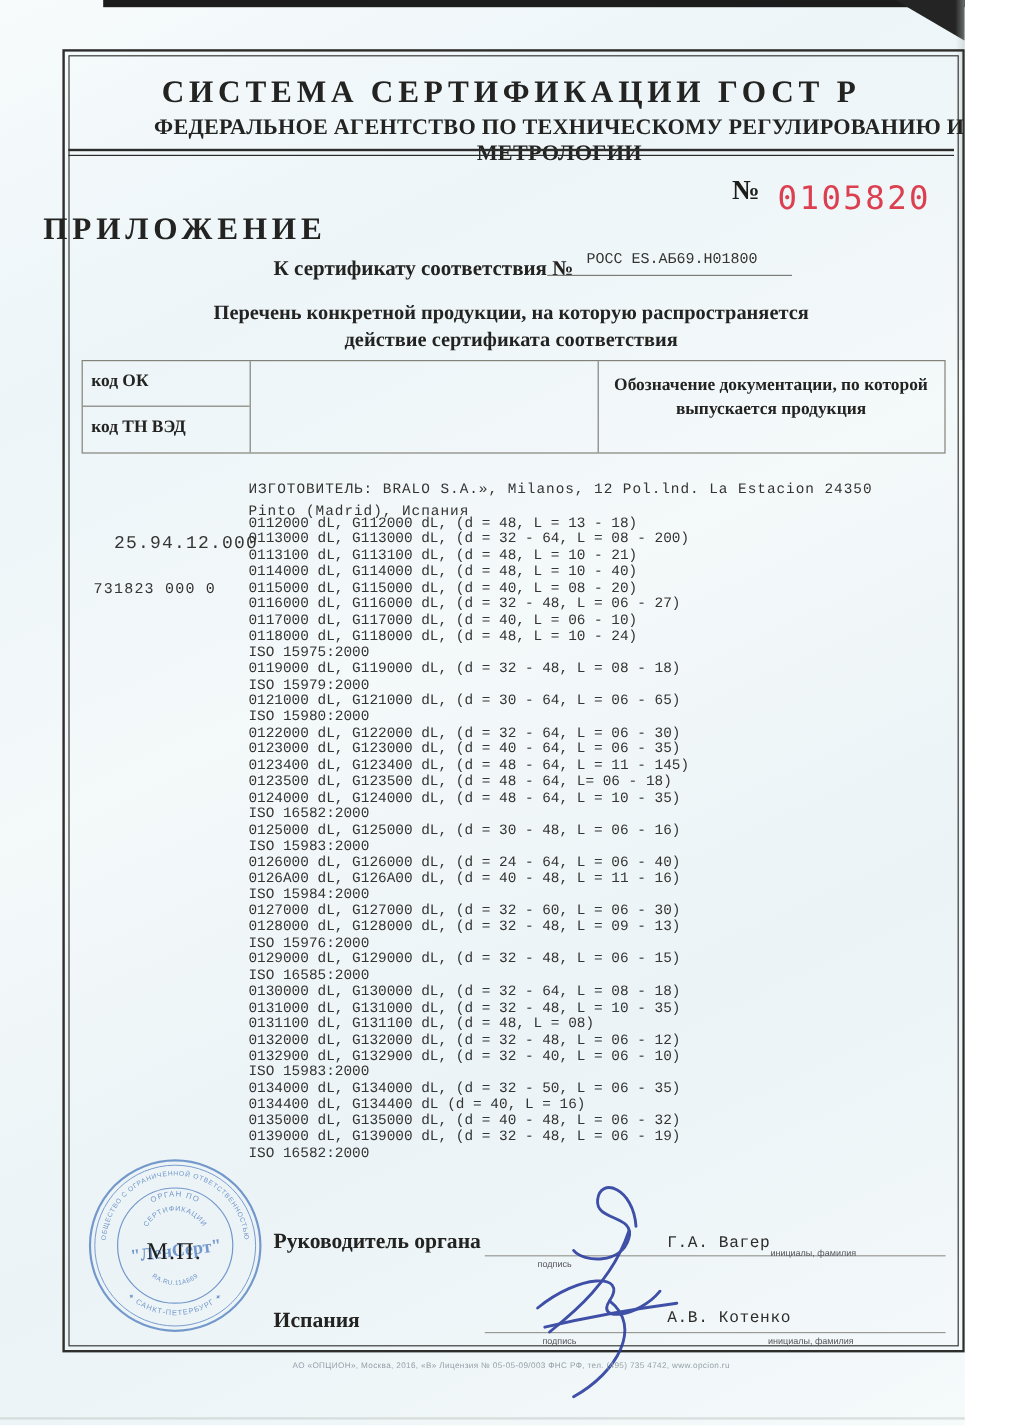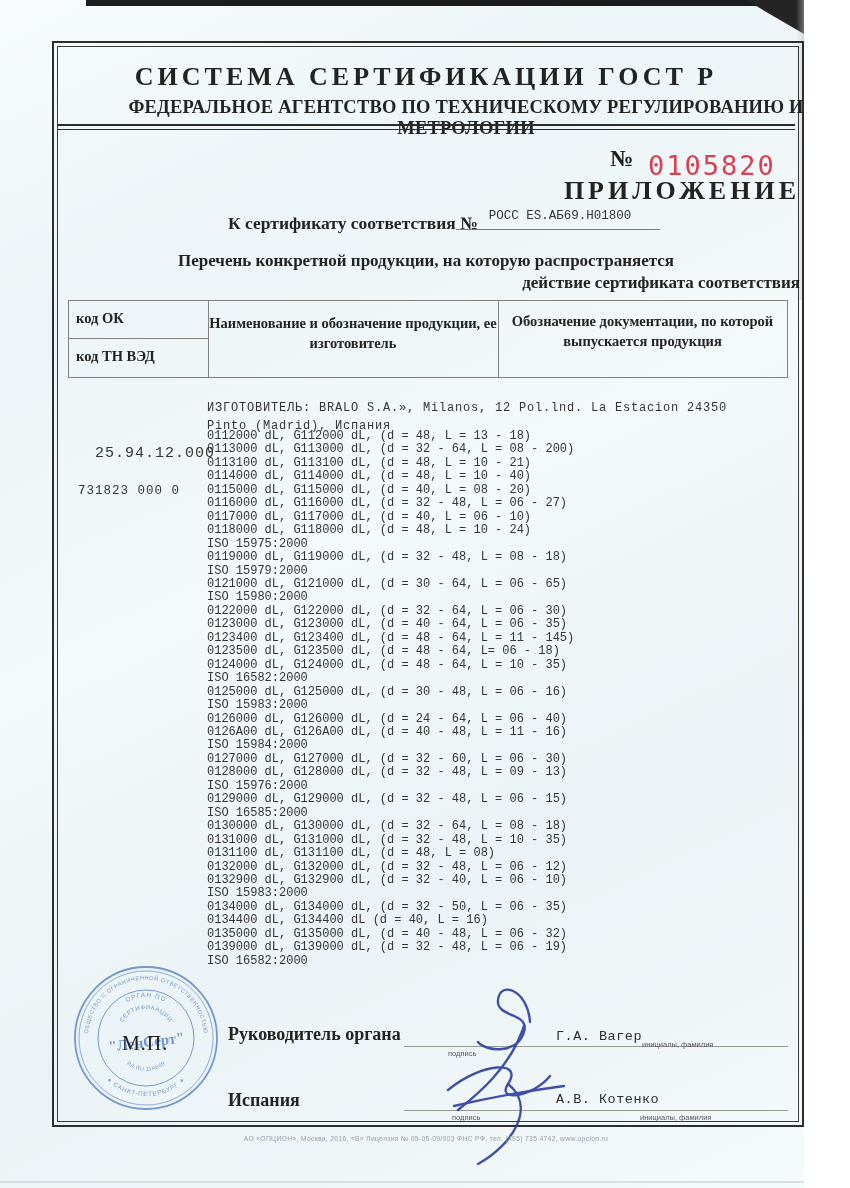--- a/index.html
+++ b/index.html
@@ -18,28 +18,28 @@
   .frame-inner{position:absolute;left:3px;top:3px;right:3px;bottom:3px;border:1px solid #3a3a38;}
   
   .title1{left:52px;top:62px;width:748px;text-align:center;font-size:26px;font-weight:bold;
           letter-spacing:4px;color:#232321;}
   .title2{left:52px;top:97px;width:748px;text-align:center;font-size:18.5px;font-weight:bold;
           letter-spacing:.2px;color:#232321;margin-left:40px;}
   .hdr-rule{left:57px;top:124px;width:738px;height:3px;border-top:2px solid #2c2c2a;border-bottom:1px solid #2c2c2a;}
   .num-line{left:610px;top:146px;font-size:23px;font-weight:bold;color:#1d1d1b;}
   .num-red{left:648px;top:150px;font-family:"DejaVu Sans Mono",monospace;font-size:27px;
            letter-spacing:2px;color:#dc4050;font-weight:normal;}
-  .appendix{left:52px;top:176px;width:748px;text-align:right;font-size:26px;font-weight:bold;
+  .appendix{left:36px;top:176px;width:748px;text-align:left;font-size:26px;font-weight:bold;
             letter-spacing:4px;color:#232321;}
   .certref-label{left:228px;top:213px;font-size:17.5px;font-weight:bold;color:#232321;}
   .certref-value{left:460px;top:209px;width:200px;text-align:center;
                  font-family:"Liberation Mono",monospace;font-size:12.5px;color:#333;}
   .certref-line{left:456px;top:229px;width:204px;border-top:1px solid #7d7d78;}
   .sub1{left:52px;top:251px;width:748px;text-align:center;font-size:17px;font-weight:bold;color:#232321;}
-  .sub2{left:52px;top:273px;width:748px;text-align:right;font-size:17px;font-weight:bold;color:#232321;}
+  .sub2{left:52px;top:273px;width:748px;text-align:center;font-size:17px;font-weight:bold;color:#232321;}
   
   .tbl{left:68px;top:300px;width:718px;height:76px;border:1px solid #82827a;}
   .tbl .v1{position:absolute;left:139px;top:0;height:100%;border-left:1px solid #82827a;}
   .tbl .v2{position:absolute;left:429px;top:0;height:100%;border-left:1px solid #82827a;}
   .tbl .h1{position:absolute;left:0;top:37px;width:139px;border-top:1px solid #82827a;}
   .tbl-cell{position:absolute;font-size:14.5px;font-weight:bold;color:#232321;}
   .c-ok{left:7px;top:9px;} .c-tn{left:7px;top:47px;}
   .c-mid{left:139px;top:12px;width:290px;text-align:center;line-height:20px;}
   .c-right{left:429px;top:10px;width:289px;text-align:center;line-height:20px;}
   
@@ -96,21 +96,20 @@
 
   <div class="abs sub1">Перечень конкретной продукции,  на которую распространяется</div>
   <div class="abs sub2">действие сертификата соответствия</div>
 
   <div class="abs tbl">
     <div class="v1"></div>
     <div class="v2"></div>
     <div class="h1"></div>
     <div class="tbl-cell c-ok">код ОК</div>
     <div class="tbl-cell c-tn">код ТН ВЭД</div>
-    <div class="tbl-cell c-mid">Наименование и обозначение продукции, ее изготовитель</div>
     <div class="tbl-cell c-right">Обозначение документации, по которой выпускается продукция</div>
   </div>
 
   <div class="abs mono manu">ИЗГОТОВИТЕЛЬ: BRALO S.A.», Milanos, 12 Pol.lnd. La Estacion 24350
 Pinto (Madrid), Испания</div>
   <div class="abs mono code-ok">25.94.12.000</div>
   <div class="abs mono code-tn">731823 000 0</div>
   <div class="abs mono products">0112000 dL, G112000 dL, (d = 48, L = 13 - 18)
 0113000 dL, G113000 dL, (d = 32 - 64, L = 08 - 200)
 0113100 dL, G113100 dL, (d = 48, L = 10 - 21)

